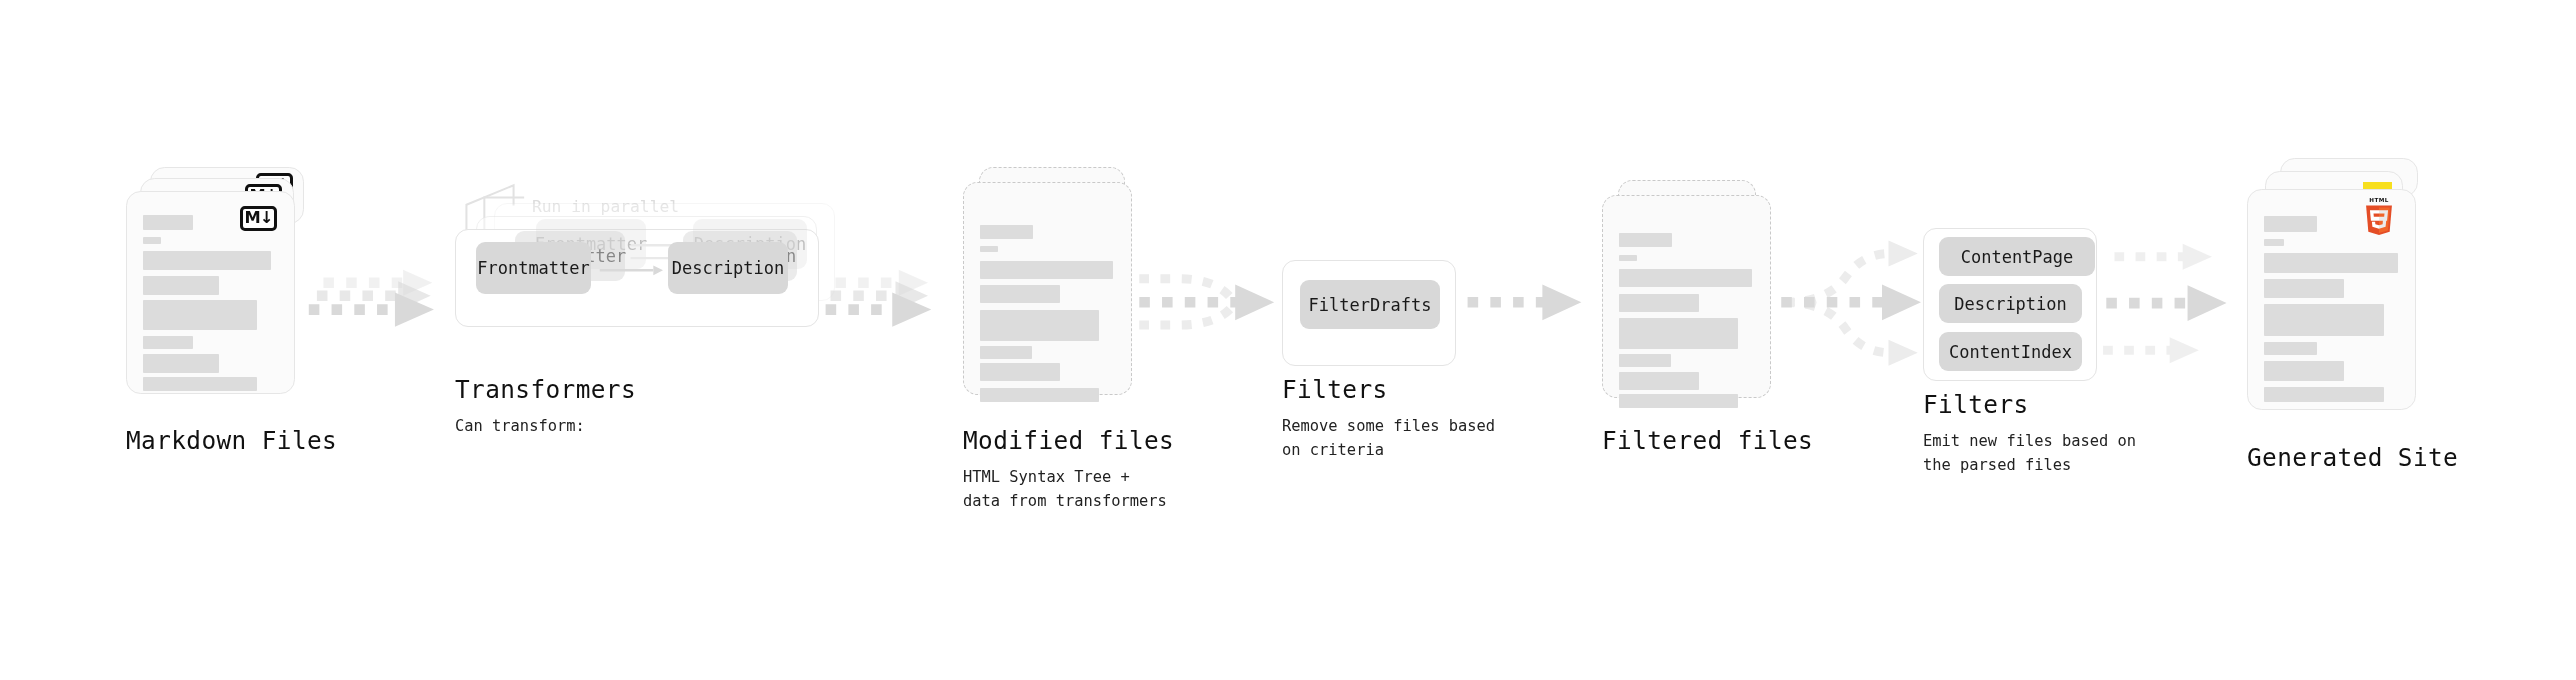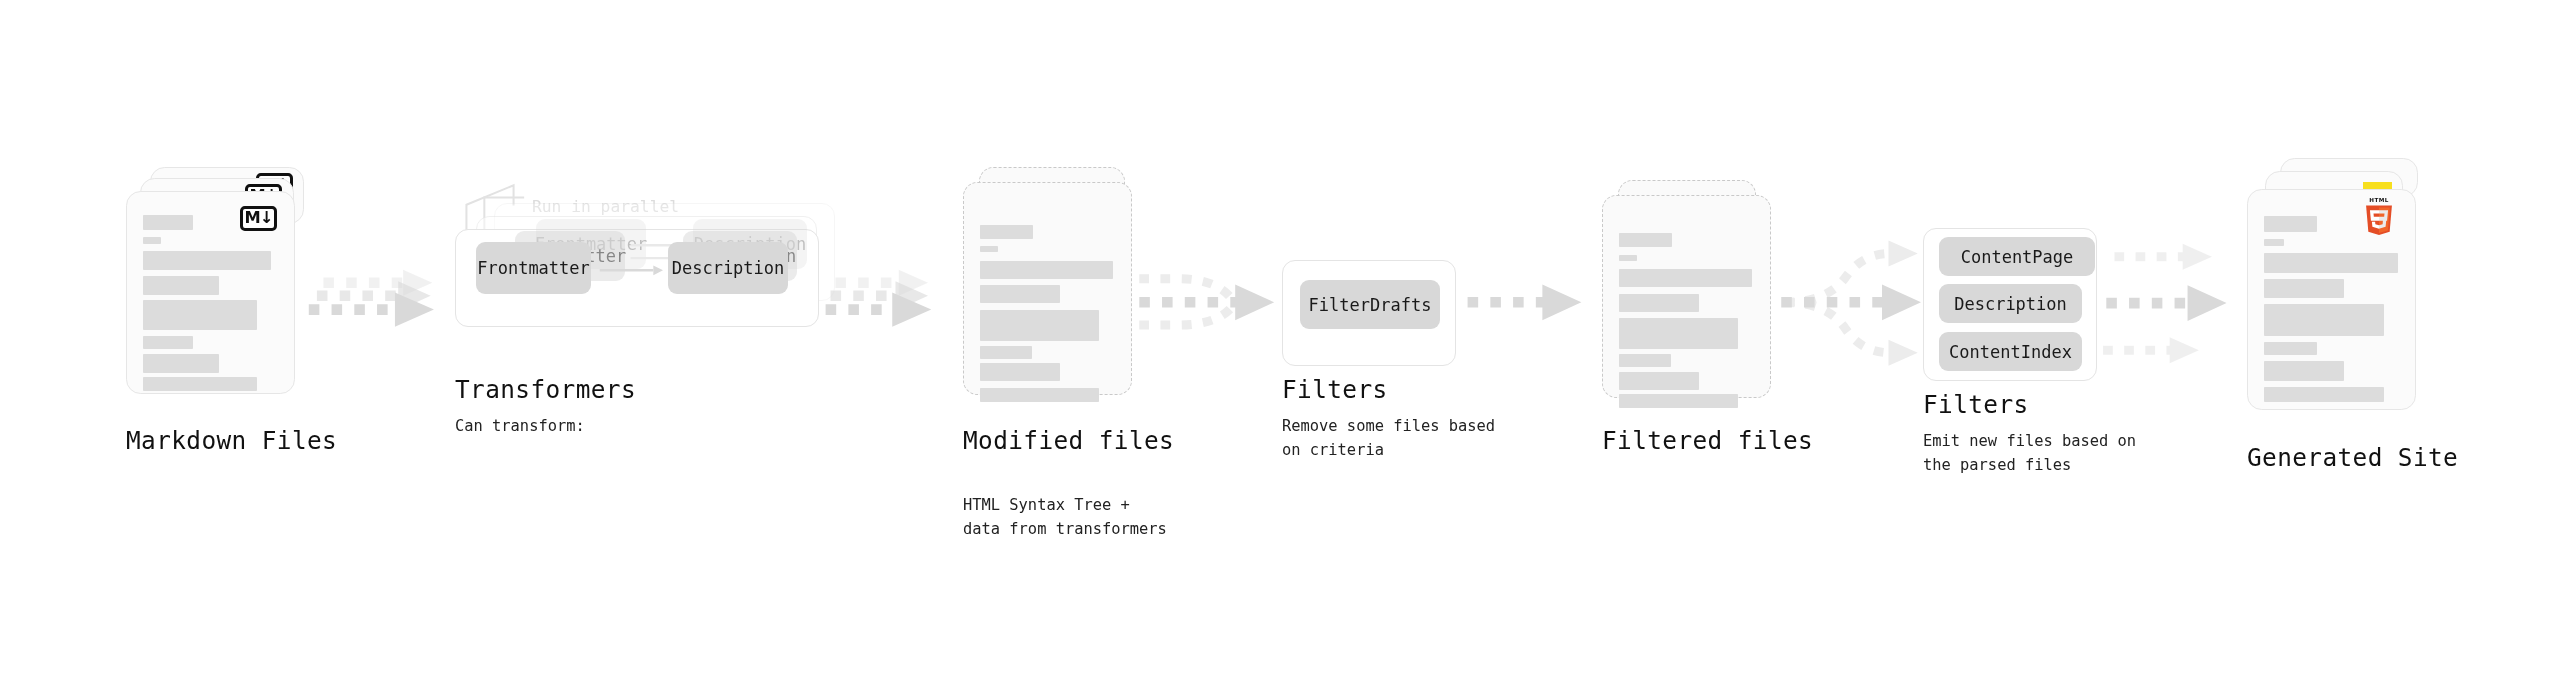--- a/index.html
+++ b/index.html
@@ -186,21 +186,21 @@
         <div class="dline" style="left:16.3px;top:78px;width:133px;height:18.7px;"></div>
         <div class="dline" style="left:16.3px;top:102px;width:80px;height:18.7px;"></div>
         <div class="dline" style="left:16.3px;top:127px;width:119px;height:31px;"></div>
         <div class="dline" style="left:16.3px;top:163px;width:52px;height:13px;"></div>
         <div class="dline" style="left:16.3px;top:180px;width:80px;height:18.7px;"></div>
         <div class="dline" style="left:16.3px;top:205px;width:119px;height:14.6px;"></div>
       </div>
     </div>
   </div>
   <div class="title" style="left:963px;top:426px;">Modified files</div>
-  <div class="subtitle" style="left:963px;top:466px;margin-top:28px;">HTML Syntax Tree +
+  <div class="subtitle" style="left:963px;top:466px;">HTML Syntax Tree +
 data from transformers</div>
 
   <div class="groupbox" style="left:1282px;top:260px;width:174px;height:106px;"></div>
   <div class="chip" style="left:1300px;top:280px;width:140px;height:49px;">FilterDrafts</div>
   <div class="title" style="left:1282px;top:375px;">Filters</div>
   <div class="subtitle" style="left:1282px;top:415px;">Remove some files based
 on criteria</div>
 
   <div class="docstack" style="left:1602px;top:180px;">
     <div class="doccard dashed" style="left:16.3px;top:0px;width:138px;height:49px;"></div>

